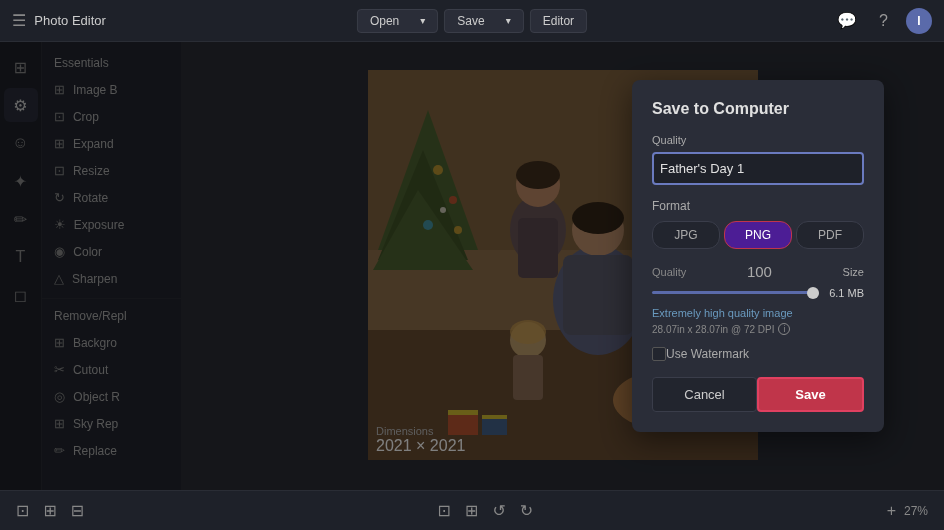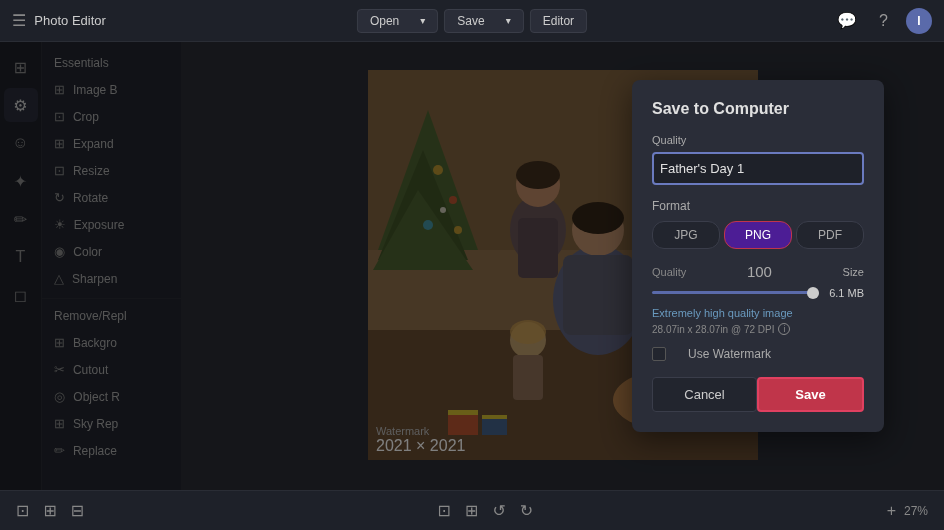--- a/index.html
+++ b/index.html
@@ -330,21 +330,21 @@
       border: 1px solid #888;
       display: inline-flex;
       align-items: center;
       justify-content: center;
       font-size: 9px;
       color: #888;
     }
     .watermark-row {
       display: flex;
       align-items: center;
-      gap: 22px;
+      gap: 0;
       margin-bottom: 16px;
     }
     .watermark-checkbox {
       width: 14px;
       height: 14px;
       border: 1px solid #555;
       background: #22252e;
       border-radius: 2px;
       cursor: pointer;
     }
@@ -546,21 +546,21 @@
         <rect x="80" y="340" width="30" height="25" fill="#c05030"></rect>
         <rect x="80" y="340" width="30" height="5" fill="#e0d030"></rect>
         <rect x="114" y="345" width="25" height="20" fill="#3060a0"></rect>
         <rect x="114" y="345" width="25" height="4" fill="#e0d030"></rect>
 
         <rect width="390" height="390" fill="#c08040" opacity="0.12"></rect>
         <rect width="390" height="390" fill="#805020" opacity="0.08"></rect>
       </svg>
       
       <div class="photo-info">
-        <div style="font-size:11px;color:#bbb;">Watermark</div>
+        <div style="font-size:11px;color:#bbb;">Dimensions</div>
         <div class="photo-info-dim">2021 × 2021</div>
       </div>
     </div>
   </div>
 </div>
 
 <div class="bottom-toolbar">
   <div class="bottom-tools">
     <span class="bottom-tool-icon">⊡</span>
     <span class="bottom-tool-icon">⊞</span>

